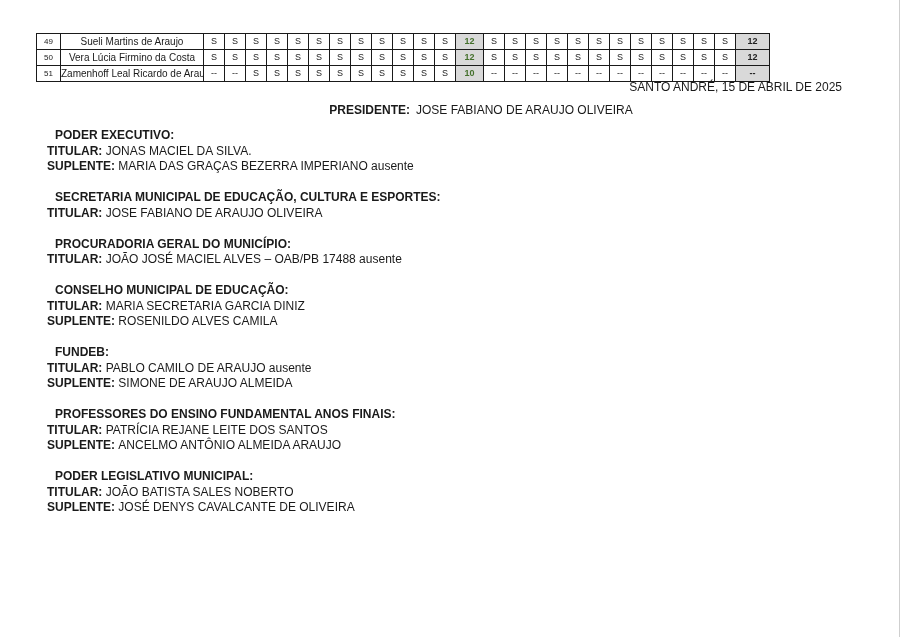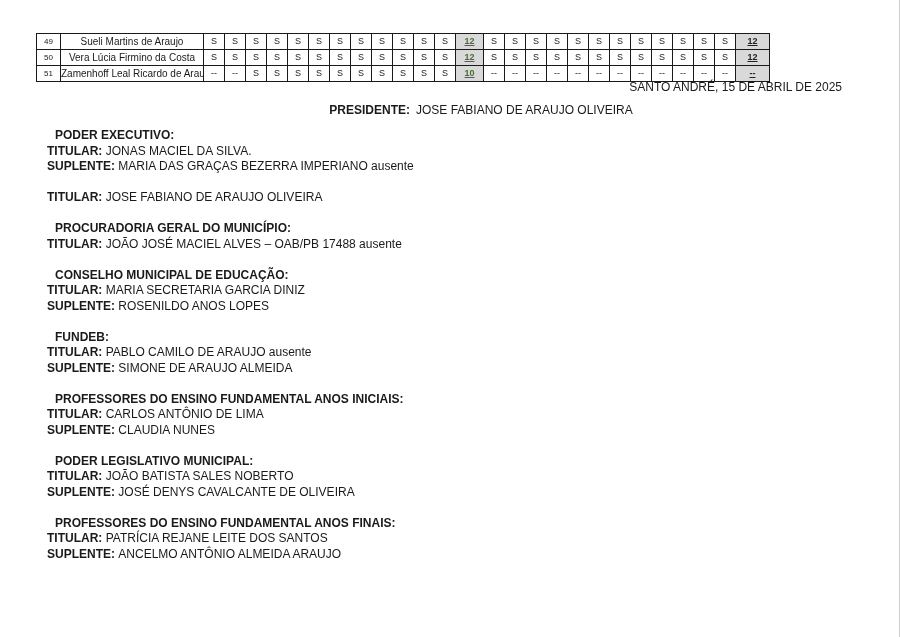--- a/index.html
+++ b/index.html
@@ -16,21 +16,21 @@
     border-collapse:collapse;table-layout:fixed;
   }
   table.att-table td{
     border:1px solid #1a1a1a;height:15px;padding:0;
     text-align:center;vertical-align:middle;line-height:15px;
     overflow:hidden;white-space:nowrap;
   }
   td.num{font-size:8px;}
   td.name{font-size:10px;text-align:left;padding-left:3px;}
   td.mark{font-size:9px;}
-  td.total{background:#d9d9d9;font-weight:700;font-size:9px;text-decoration:underline;}
+  td.total{background:#d9d9d9;font-weight:700;font-size:9px;}
   td.total1{color:#44702c;}
   td.total2{color:#222222;}
 
   
   .date-line{
     position:absolute;top:80px;right:57px;
     font-size:12px;line-height:15px;text-align:right;
   }
   .presidente-line{
     position:absolute;top:103px;left:0;width:900px;
@@ -184,46 +184,42 @@
     <span class="lbl">PRESIDENTE:</span><span>JOSE FABIANO DE ARAUJO OLIVEIRA</span>
   </div>
 
   <div class="sections">
       <div class="section">
         <div class="heading">PODER EXECUTIVO:</div>
         <div class="line"><span class="lbl">TITULAR: </span><span>JONAS MACIEL DA SILVA.</span></div>
         <div class="line"><span class="lbl">SUPLENTE: </span><span>MARIA DAS GRAÇAS BEZERRA IMPERIANO ausente</span></div>
       </div>
       <div class="section">
+        <div class="heading">SECRETARIA MUNICIPAL DE EDUCAÇÃO, CULTURA E ESPORTES:</div>
         <div class="line"><span class="lbl">TITULAR: </span><span>JOSE FABIANO DE ARAUJO OLIVEIRA</span></div>
       </div>
       <div class="section">
         <div class="heading">PROCURADORIA GERAL DO MUNICÍPIO:</div>
         <div class="line"><span class="lbl">TITULAR: </span><span>JOÃO JOSÉ MACIEL ALVES – OAB/PB 17488 ausente</span></div>
       </div>
       <div class="section">
         <div class="heading">CONSELHO MUNICIPAL DE EDUCAÇÃO:</div>
         <div class="line"><span class="lbl">TITULAR: </span><span>MARIA SECRETARIA GARCIA DINIZ</span></div>
-        <div class="line"><span class="lbl">SUPLENTE: </span><span>ROSENILDO ANOS LOPES</span></div>
+        <div class="line"><span class="lbl">SUPLENTE: </span><span>ROSENILDO ALVES CAMILA</span></div>
       </div>
       <div class="section">
         <div class="heading">FUNDEB:</div>
         <div class="line"><span class="lbl">TITULAR: </span><span>PABLO CAMILO DE ARAUJO ausente</span></div>
         <div class="line"><span class="lbl">SUPLENTE: </span><span>SIMONE DE ARAUJO ALMEIDA</span></div>
       </div>
       <div class="section">
-        <div class="heading">PROFESSORES DO ENSINO FUNDAMENTAL ANOS INICIAIS:</div>
-        <div class="line"><span class="lbl">TITULAR: </span><span>CARLOS ANTÔNIO DE LIMA</span></div>
-        <div class="line"><span class="lbl">SUPLENTE: </span><span>CLAUDIA NUNES</span></div>
+        <div class="heading">PROFESSORES DO ENSINO FUNDAMENTAL ANOS FINAIS:</div>
+        <div class="line"><span class="lbl">TITULAR: </span><span>PATRÍCIA REJANE LEITE DOS SANTOS</span></div>
+        <div class="line"><span class="lbl">SUPLENTE: </span><span>ANCELMO ANTÔNIO ALMEIDA ARAUJO</span></div>
       </div>
       <div class="section">
         <div class="heading">PODER LEGISLATIVO MUNICIPAL:</div>
         <div class="line"><span class="lbl">TITULAR: </span><span>JOÃO BATISTA SALES NOBERTO</span></div>
         <div class="line"><span class="lbl">SUPLENTE: </span><span>JOSÉ DENYS CAVALCANTE DE OLIVEIRA</span></div>
       </div>
-      <div class="section">
-        <div class="heading">PROFESSORES DO ENSINO FUNDAMENTAL ANOS FINAIS:</div>
-        <div class="line"><span class="lbl">TITULAR: </span><span>PATRÍCIA REJANE LEITE DOS SANTOS</span></div>
-        <div class="line"><span class="lbl">SUPLENTE: </span><span>ANCELMO ANTÔNIO ALMEIDA ARAUJO</span></div>
-      </div>
     </div>
 
 </div>
 
 </body></html>

